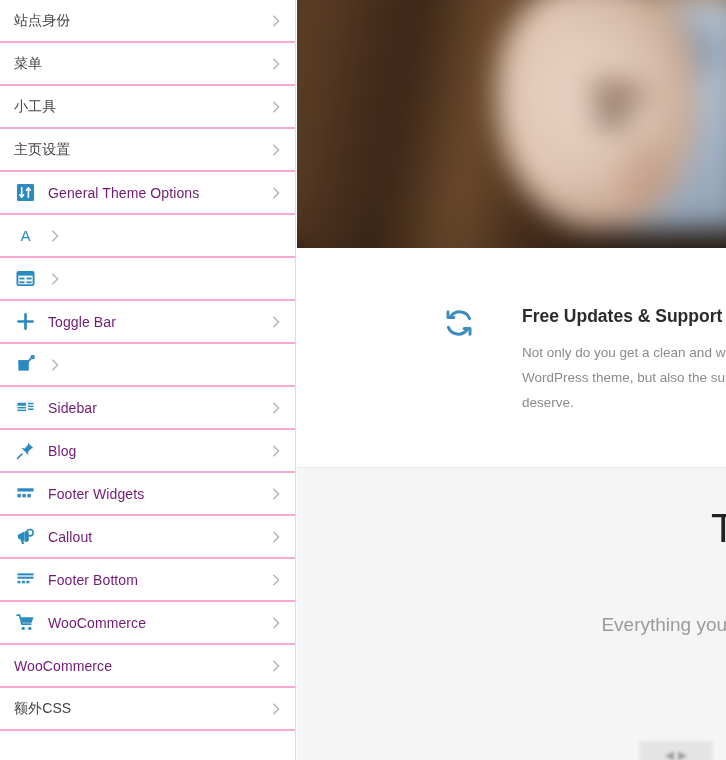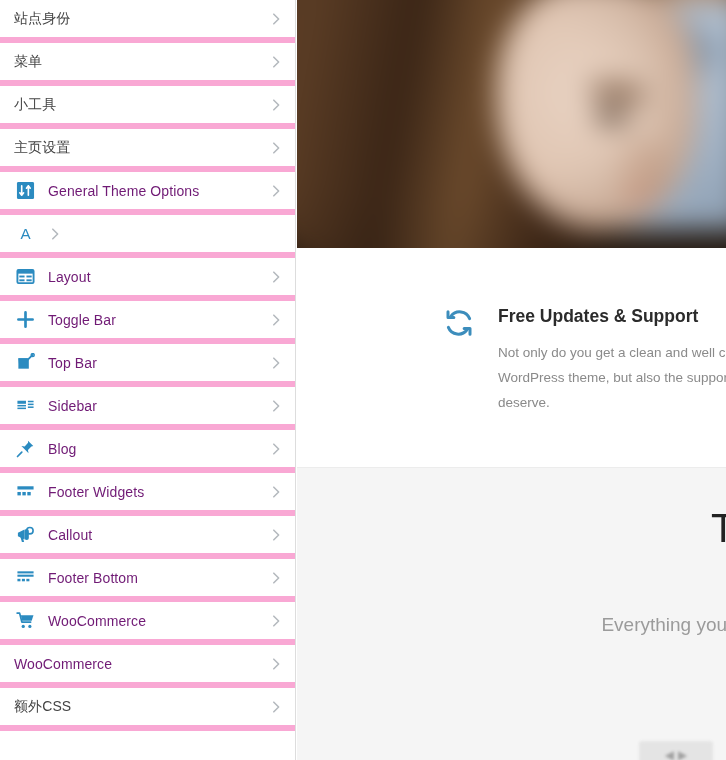--- a/index.html
+++ b/index.html
@@ -17,21 +17,21 @@
     width: 296px; height: 760px;
     background: #ffffff;
     border-right: 1px solid #dddddd;
     overflow: hidden;
   }
   .nav-row {
     position: relative;
     height: 43px;
     display: flex;
     align-items: center;
-    border-bottom: 6px solid #f9a8d4;
+    border-bottom: 2px solid #f9a8d4;
     background: #ffffff;
     padding-left: 14px;
     padding-right: 12px;
     cursor: pointer;
   }
   .nav-icon {
     width: 22px; height: 22px;
     flex: 0 0 22px;
     display: flex; align-items: center; justify-content: center;
     margin-right: 12px;
@@ -139,20 +139,21 @@
     position: absolute; inset: 0;
     background: radial-gradient(ellipse at 30% 40%, rgba(0,0,0,0) 40%, rgba(0,0,0,.18) 100%);
   }
 
   
   #feature {
     position: relative;
     height: 219px;
     background: #ffffff;
     padding: 58px 16px 0 146px;
+    margin-left: 24px;
   }
   #feature-icon {
     position: absolute; left: 147px; top: 308px;
     width: 30px; height: 30px;
     color: #3c8dbc;
   }
   .feat-title {
     font-size: 17.5px;
     font-weight: bold;
     color: #2b2b2b;
@@ -273,21 +274,20 @@
         <span class="nav-icon">
           <svg viewBox="0 0 20 20" width="19" height="19">
             <rect x="1.5" y="3" width="17" height="14" rx="1.2" fill="none" stroke="#2b8bc0" stroke-width="2"></rect>
             <rect x="1.5" y="3" width="17" height="4" fill="#2b8bc0"></rect>
             <rect x="3.5" y="9" width="5.5" height="2" fill="#2b8bc0"></rect>
             <rect x="11" y="9" width="5.5" height="2" fill="#2b8bc0"></rect>
             <rect x="3.5" y="13" width="5.5" height="2" fill="#2b8bc0"></rect>
             <rect x="11" y="13" width="5.5" height="2" fill="#2b8bc0"></rect>
           </svg>
         </span>
-        <span class="nav-label">Layout</span>
         <span class="chev">
           <svg viewBox="0 0 16 16" width="14" height="14" fill="none" stroke="currentColor" stroke-width="1.8" stroke-linecap="round" stroke-linejoin="round">
             <polyline points="5.5,2.5 11,8 5.5,13.5"></polyline>
           </svg>
         </span>
       </div>
       <div class="nav-row">
         <span class="nav-icon">
           <svg viewBox="0 0 20 20" width="19" height="19">
             <path d="M10 2.5v15M2.5 10h15" stroke="#2b8bc0" stroke-width="2.8" stroke-linecap="round"></path>
@@ -302,21 +302,20 @@
       </div>
       <div class="nav-row">
         <span class="nav-icon">
           <svg viewBox="0 0 20 20" width="19" height="19">
             <path d="M2.5 5.5h10l-9 9z" fill="#2b8bc0"></path>
             <rect x="2.5" y="5.5" width="11" height="11" fill="#2b8bc0"></rect>
             <path d="M12 7.5L17.5 2" stroke="#2b8bc0" stroke-width="2" stroke-linecap="round"></path>
             <circle cx="17.6" cy="2.2" r="1.6" fill="none" stroke="#2b8bc0" stroke-width="1.5"></circle>
           </svg>
         </span>
-        <span class="nav-label">Top Bar</span>
         <span class="chev">
           <svg viewBox="0 0 16 16" width="14" height="14" fill="none" stroke="currentColor" stroke-width="1.8" stroke-linecap="round" stroke-linejoin="round">
             <polyline points="5.5,2.5 11,8 5.5,13.5"></polyline>
           </svg>
         </span>
       </div>
       <div class="nav-row">
         <span class="nav-icon">
           <svg viewBox="0 0 20 20" width="19" height="19">
             <rect x="1.5" y="5" width="9" height="3.2" fill="#2b8bc0"></rect>

